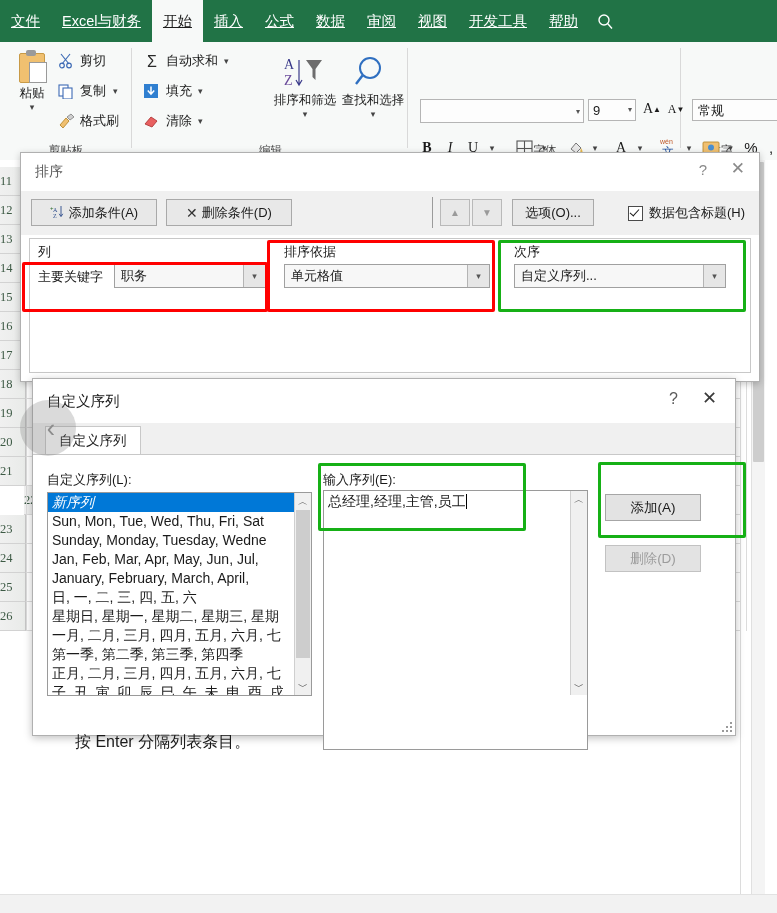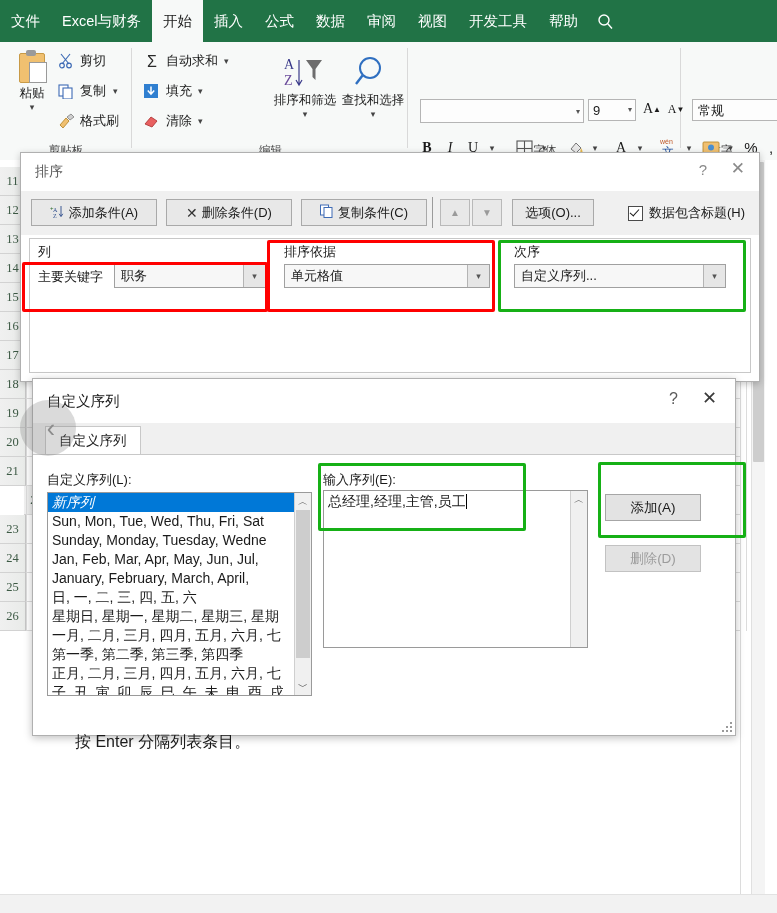--- a/index.html
+++ b/index.html
@@ -27,20 +27,21 @@
     align-items: stretch;
   }
   .ribbon-tab {
     display: flex;
     align-items: center;
     padding: 0 11px;
     color: #ffffff;
     font-size: 14.5px;
     white-space: nowrap;
     cursor: default;
+    text-decoration: underline;
   }
   .ribbon-tab.active {
     background: #f7f9f8;
     color: #1c1c1c;
   }
   .ribbon-search-icon {
     display: flex;
     align-items: center;
     padding: 0 8px;
     color: #ffffff;
@@ -199,21 +200,21 @@
   .rowhead {
     position: absolute;
     left: 0;
     width: 26px;
     height: 29px;
     background: linear-gradient(to right,#f0f0f0,#e9ebe9);
     border-bottom: 1px solid #d2d2d2;
     border-right: 1px solid #c6c6c6;
     font-size: 12.5px;
     color: #3d5a45;
-    text-align: center;
+    text-align: left;
     line-height: 29px;
     font-family: "Liberation Serif", serif;
     box-sizing: border-box;
   }
   .gridline-h {
     position: absolute;
     left: 26px;
     height: 1px;
     background: #dcdcdc;
   }
@@ -795,29 +796,20 @@
             <text x="3" y="14" font-size="6" font-family="Liberation Serif, serif" fill="#2a4a8a">Z</text>
             <path d="M11 2 L11 12 M9.2 9.8 L11 12.6 L12.8 9.8" stroke="#2a4a8a" stroke-width="0.9" fill="none"></path>
           </svg>
       </span>
       <span>添加条件(A)</span>
     </div>
     <div class="tb-btn" style="left:145px;width:126px">
       <span style="margin-right:4px;font-size:14px;color:#333">✕</span>
       <span>删除条件(D)</span>
     </div>
-    <div class="tb-btn" style="left:280px;width:126px">
-      <span style="margin-right:4px">
-        <svg width="14" height="14" viewBox="0 0 14 14">
-            <rect x="0.5" y="1" width="8" height="10" fill="#fff" stroke="#3e6bb5" stroke-width="1"></rect>
-            <rect x="4" y="3.5" width="8" height="10" fill="#fff" stroke="#3e6bb5" stroke-width="1"></rect>
-          </svg>
-      </span>
-      <span>复制条件(C)</span>
-    </div>
     <div class="tb-div" style="left:411px"></div>
     <div class="tb-arrow" style="left:419px">▲</div>
     <div class="tb-arrow" style="left:451px">▼</div>
     <div class="tb-btn" style="left:491px;width:82px">选项(O)...</div>
     <div class="chk-row">
       <span class="chkbox"></span>
       <span>数据包含标题(H)</span>
     </div>
   </div>
 
@@ -876,21 +868,21 @@
         </div>
       <div class="lb-scroll">
         <div class="lb-sbtn" style="top:0">︿</div>
         <div class="lb-thumb" style="top:17px;height:148px"></div>
         <div class="lb-sbtn" style="bottom:0">﹀</div>
       </div>
     </div>
     <div class="hint" style="left:42px;top:254px">按 Enter 分隔列表条目。</div>
 
     <div class="cl-lbl" style="left:290px;top:17px">输入序列(E):</div>
-    <div class="entrybox" style="left:290px;top:36px;width:265px;height:158px">
+    <div class="entrybox" style="left:290px;top:36px;width:265px;height:260px">
       <span>总经理,经理,主管,员工</span><span class="caret"></span>
       <div class="lb-scroll" style="position:absolute;right:0;top:0;height:204px">
         <div class="lb-sbtn" style="top:0">︿</div>
         <div class="lb-sbtn" style="bottom:0">﹀</div>
       </div>
     </div>
 
     <div class="cl-btn" style="left:572px;top:40px">添加(A)</div>
     <div class="cl-btn disabled" style="left:572px;top:91px">删除(D)</div>
   </div>

